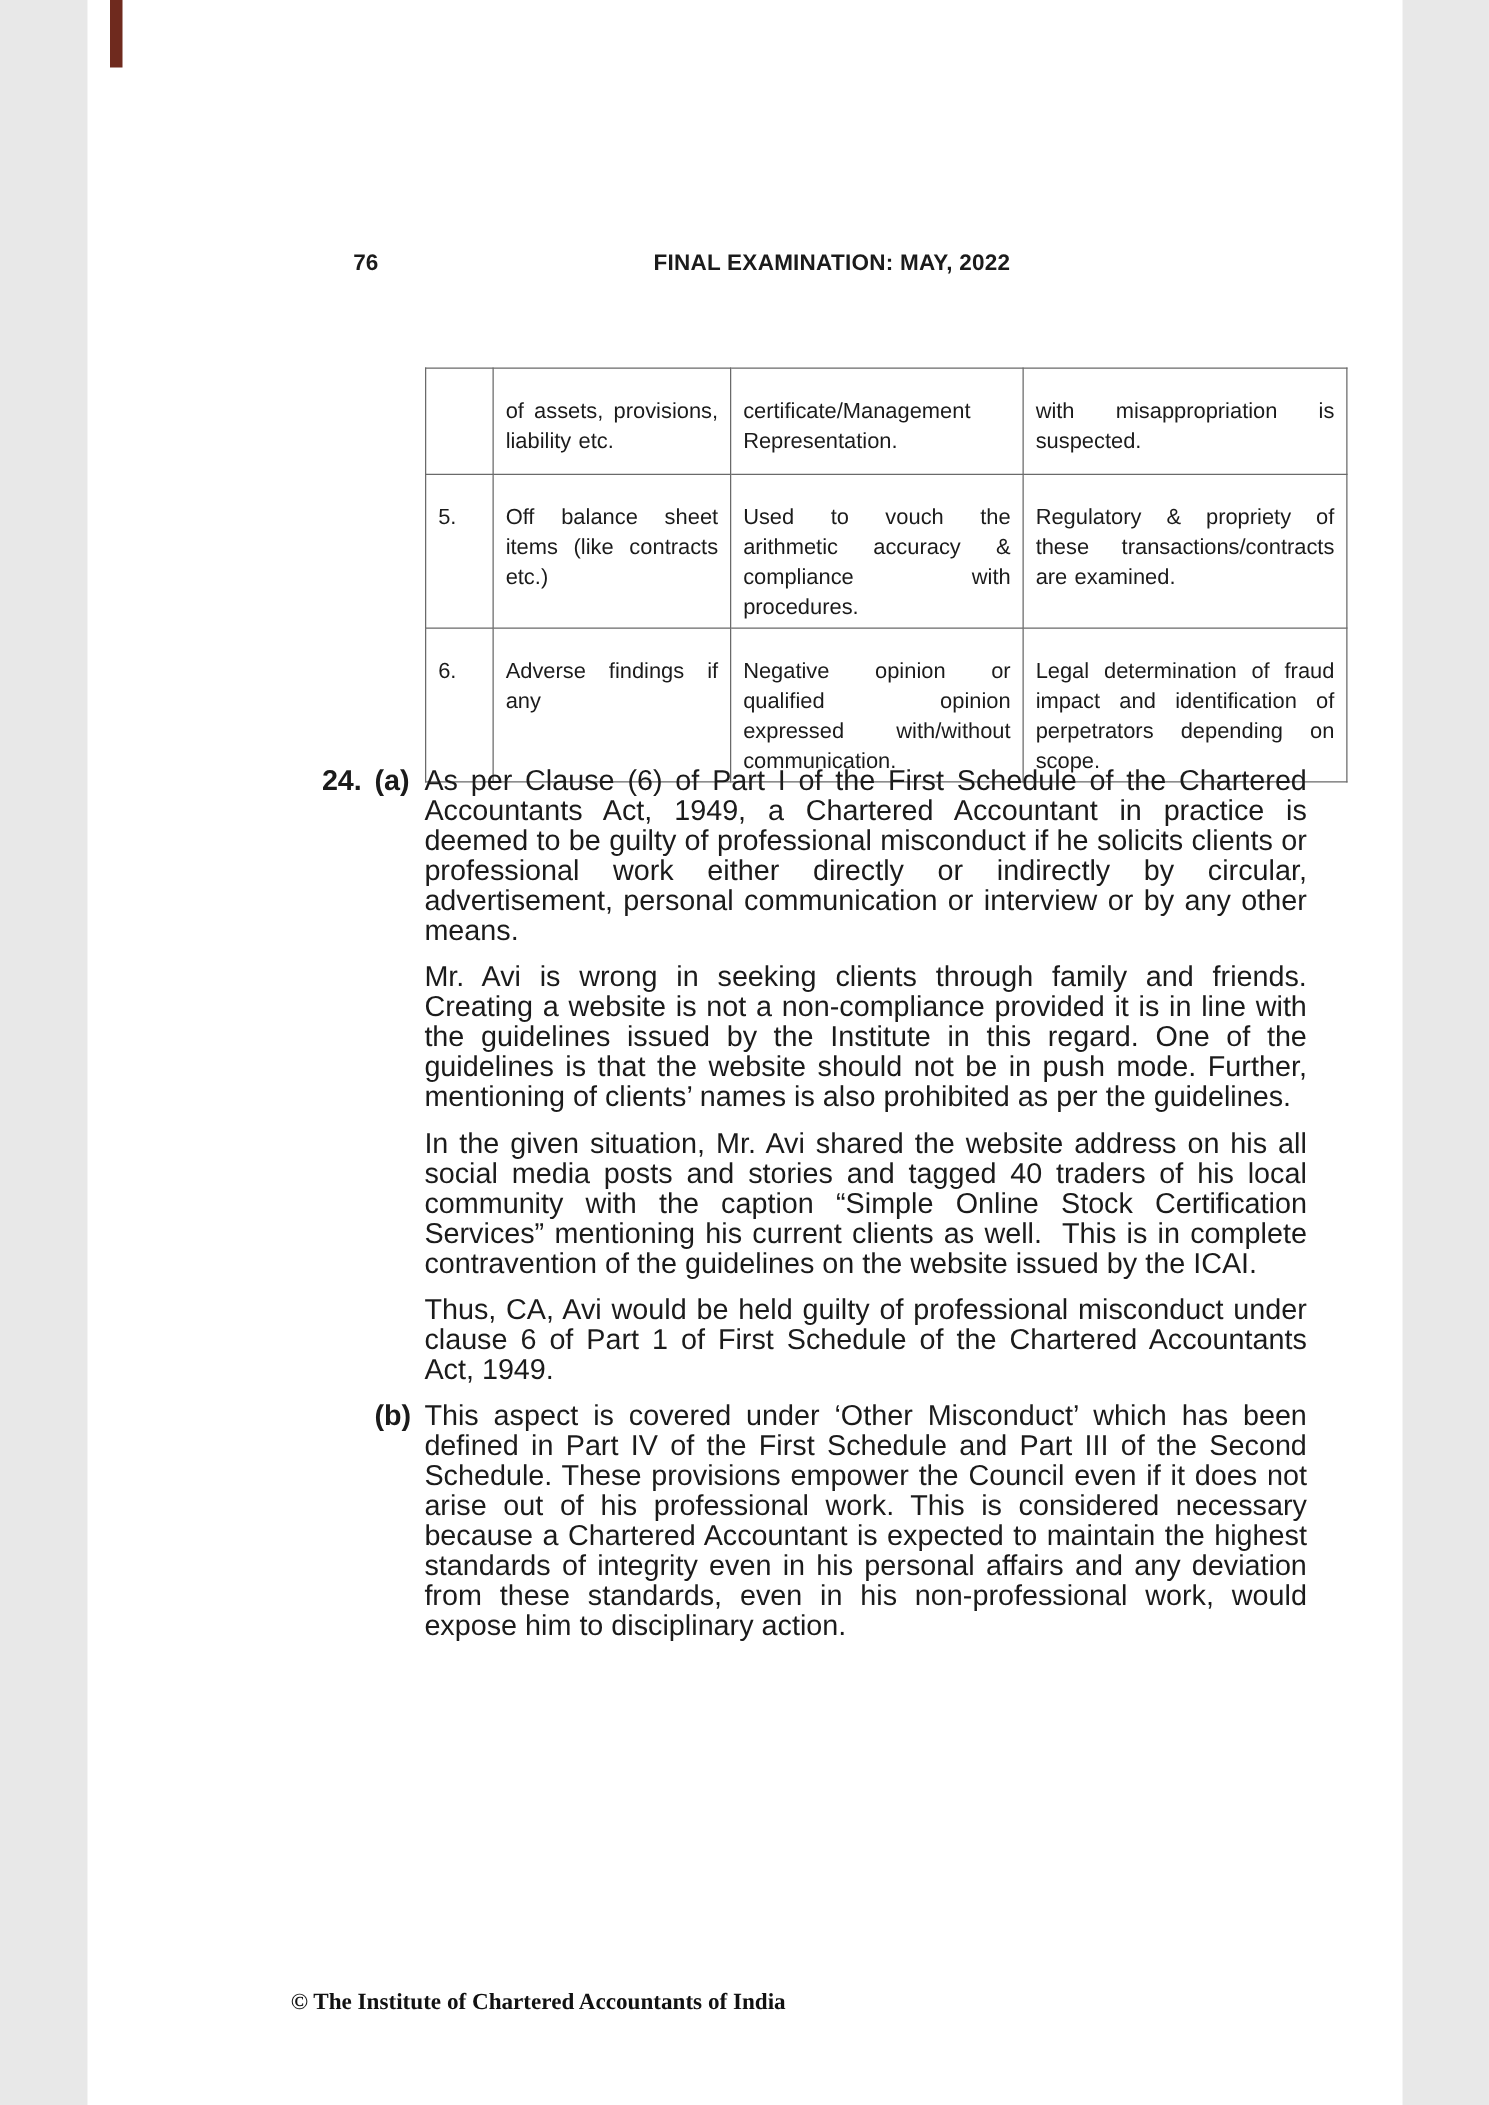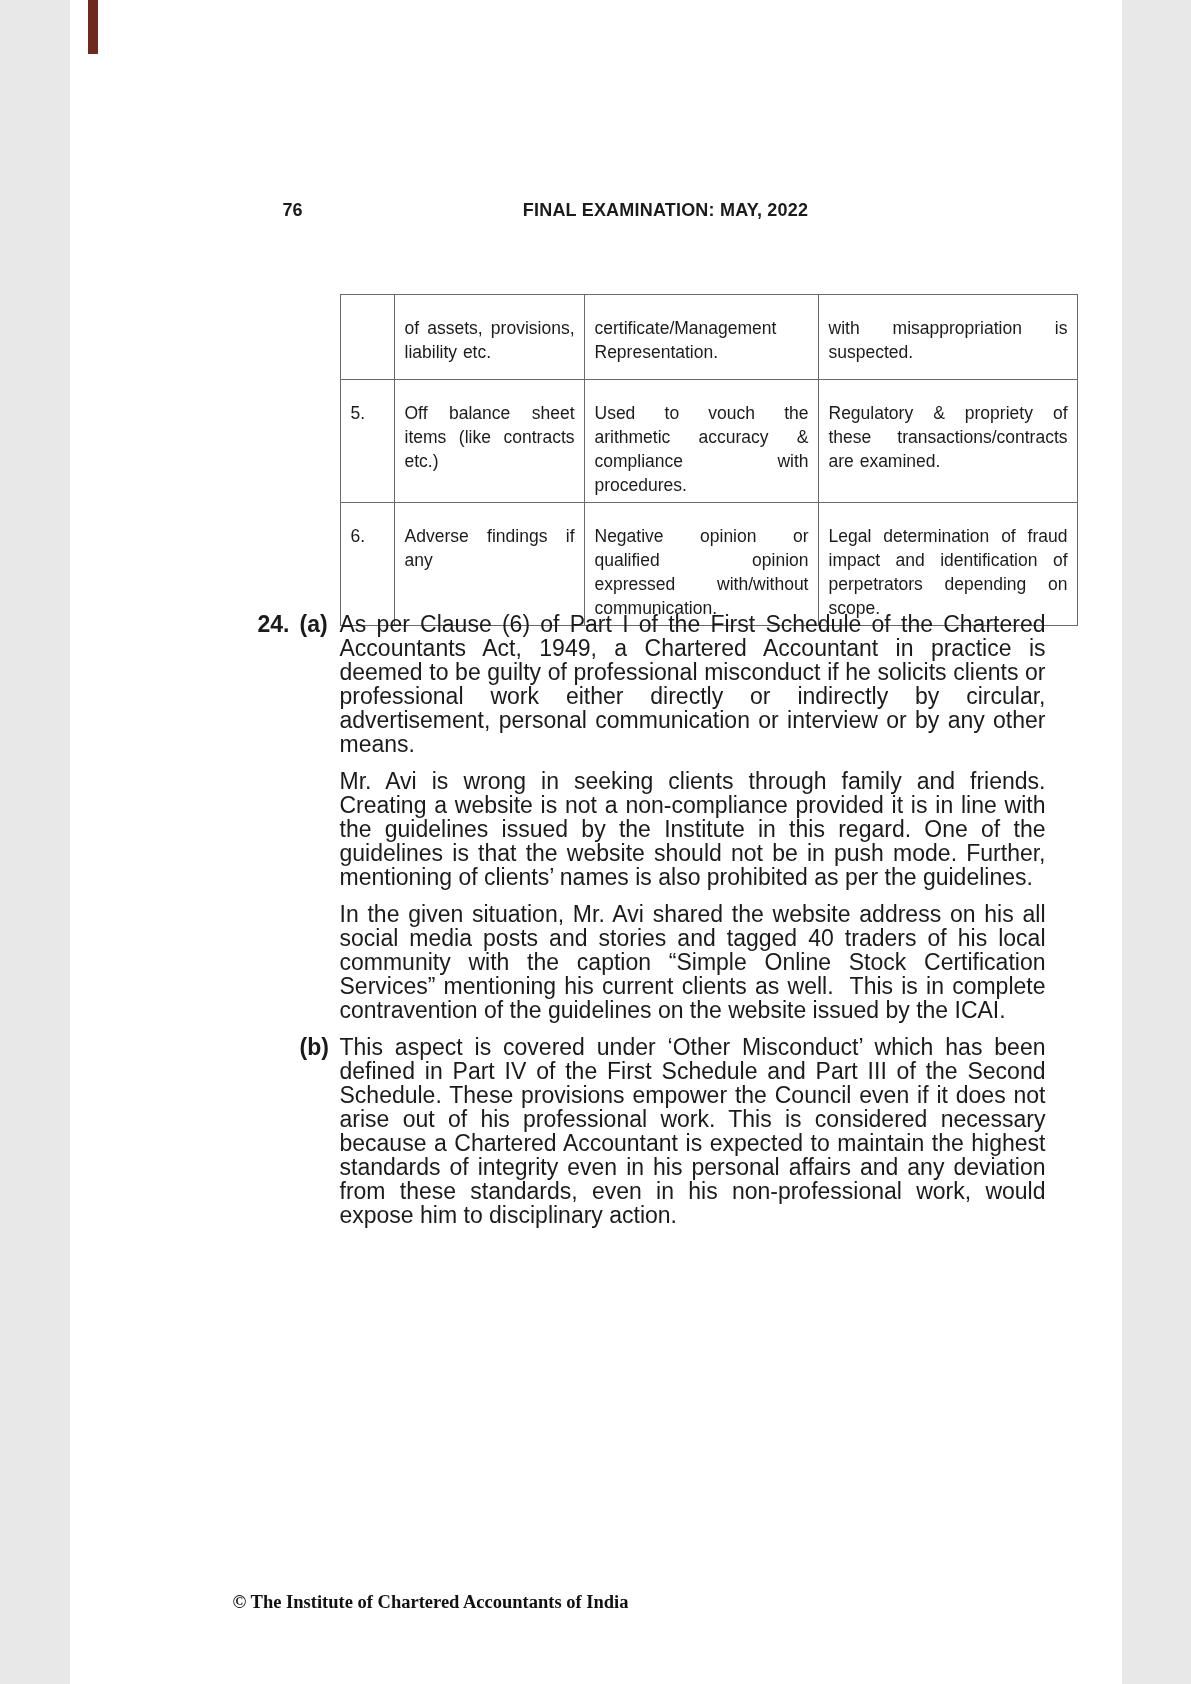--- a/index.html
+++ b/index.html
@@ -95,20 +95,21 @@
 
   <div class="answer">
 
     <div class="flexrow">
       <div class="qnum">24.</div>
       <div class="qletter">(a)</div>
       <div class="qtext">
         <p>As per Clause (6) of Part I of the First Schedule of the Chartered Accountants Act, 1949, a Chartered Accountant in practice is deemed to be guilty of professional misconduct if he solicits clients or professional work either directly or indirectly by circular, advertisement, personal communication or interview or by any other means.</p>
         <p>Mr. Avi is wrong in seeking clients through family and friends. Creating a website is not a non-compliance provided it is in line with the guidelines issued by the Institute in this regard. One of the guidelines is that the website should not be in push mode. Further, mentioning of clients’ names is also prohibited as per the guidelines.</p>
         <p>In the given situation, Mr. Avi shared the website address on his all social media posts and stories and tagged 40 traders of his local community with the caption “Simple Online Stock Certification Services” mentioning his current clients as well.&nbsp; This is in complete contravention of the guidelines on the website issued by the ICAI.</p>
+        <p>Thus, CA, Avi would be held guilty of professional misconduct under clause 6 of Part 1 of First Schedule of the Chartered Accountants Act, 1949.</p>
       </div>
     </div>
 
     <div class="flexrow">
       <div class="qnum"></div>
       <div class="qletter">(b)</div>
       <div class="qtext">
         <p>This aspect is covered under ‘Other Misconduct’ which has been defined in Part IV of the First Schedule and Part III of the Second Schedule. These provisions empower the Council even if it does not arise out of his professional work. This is considered necessary because a Chartered Accountant is expected to maintain the highest standards of integrity even in his personal affairs and any deviation from these standards, even in his non-professional work, would expose him to disciplinary action.</p>
       </div>
     </div>

